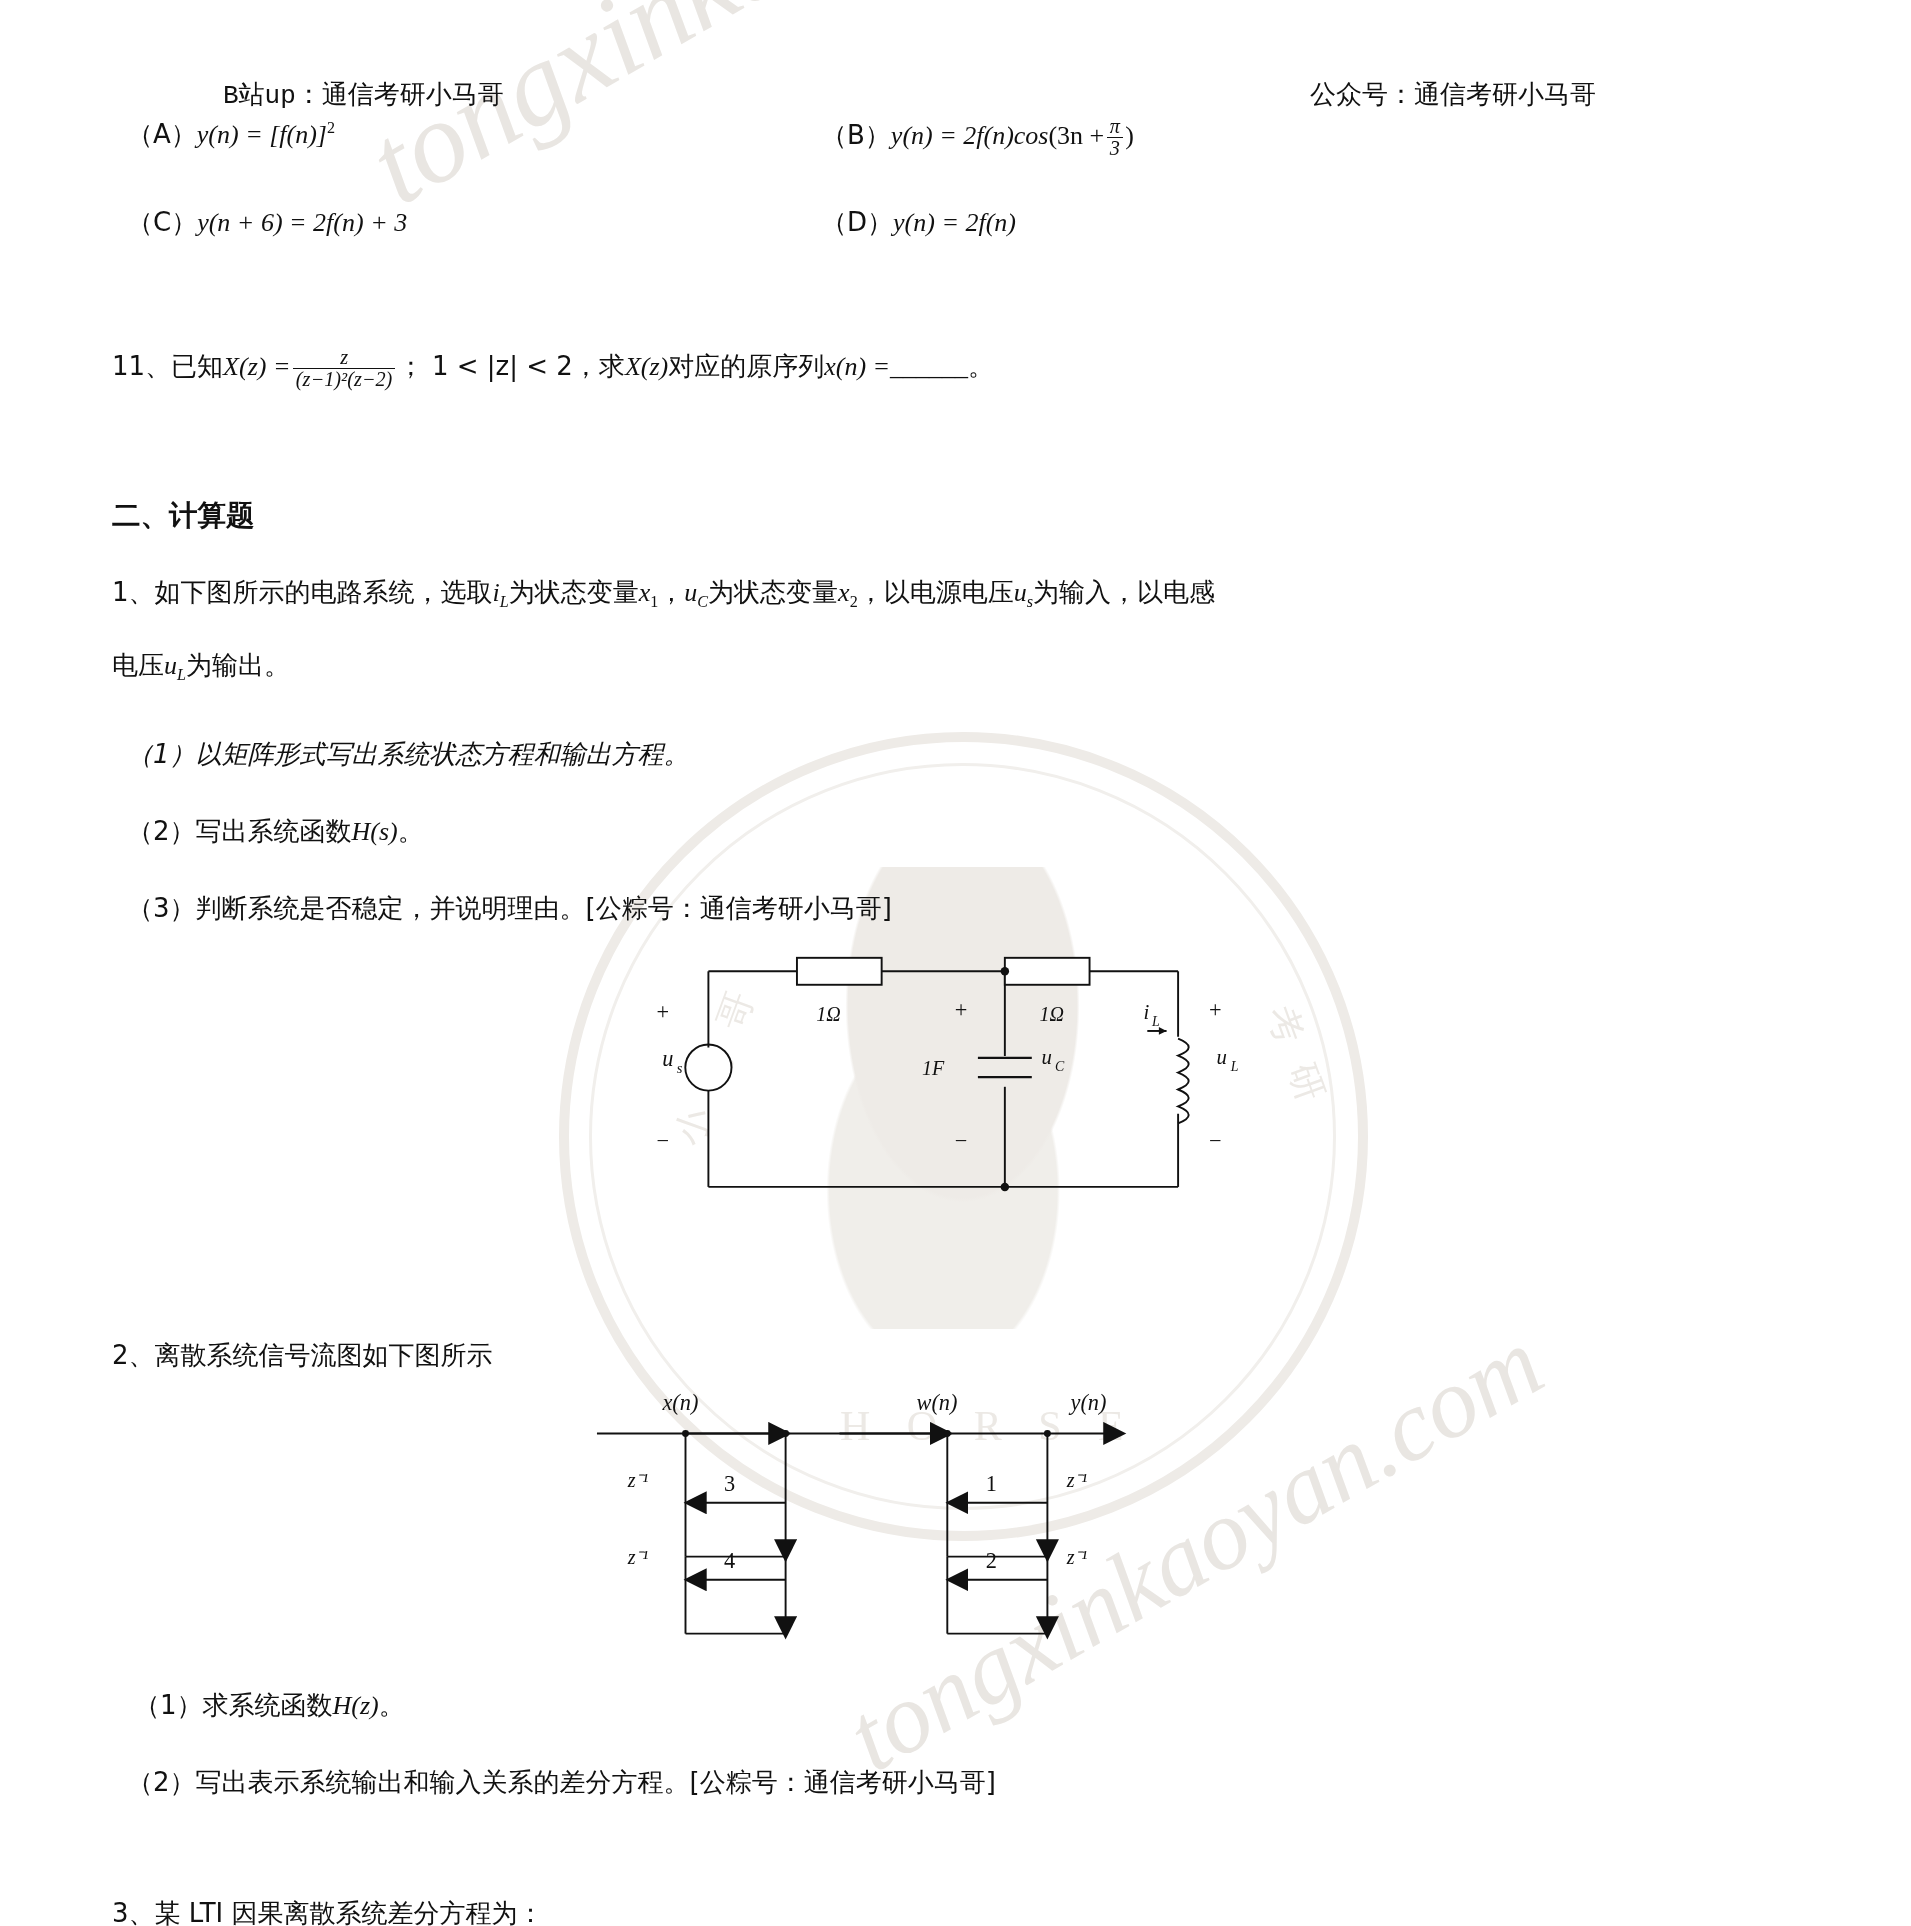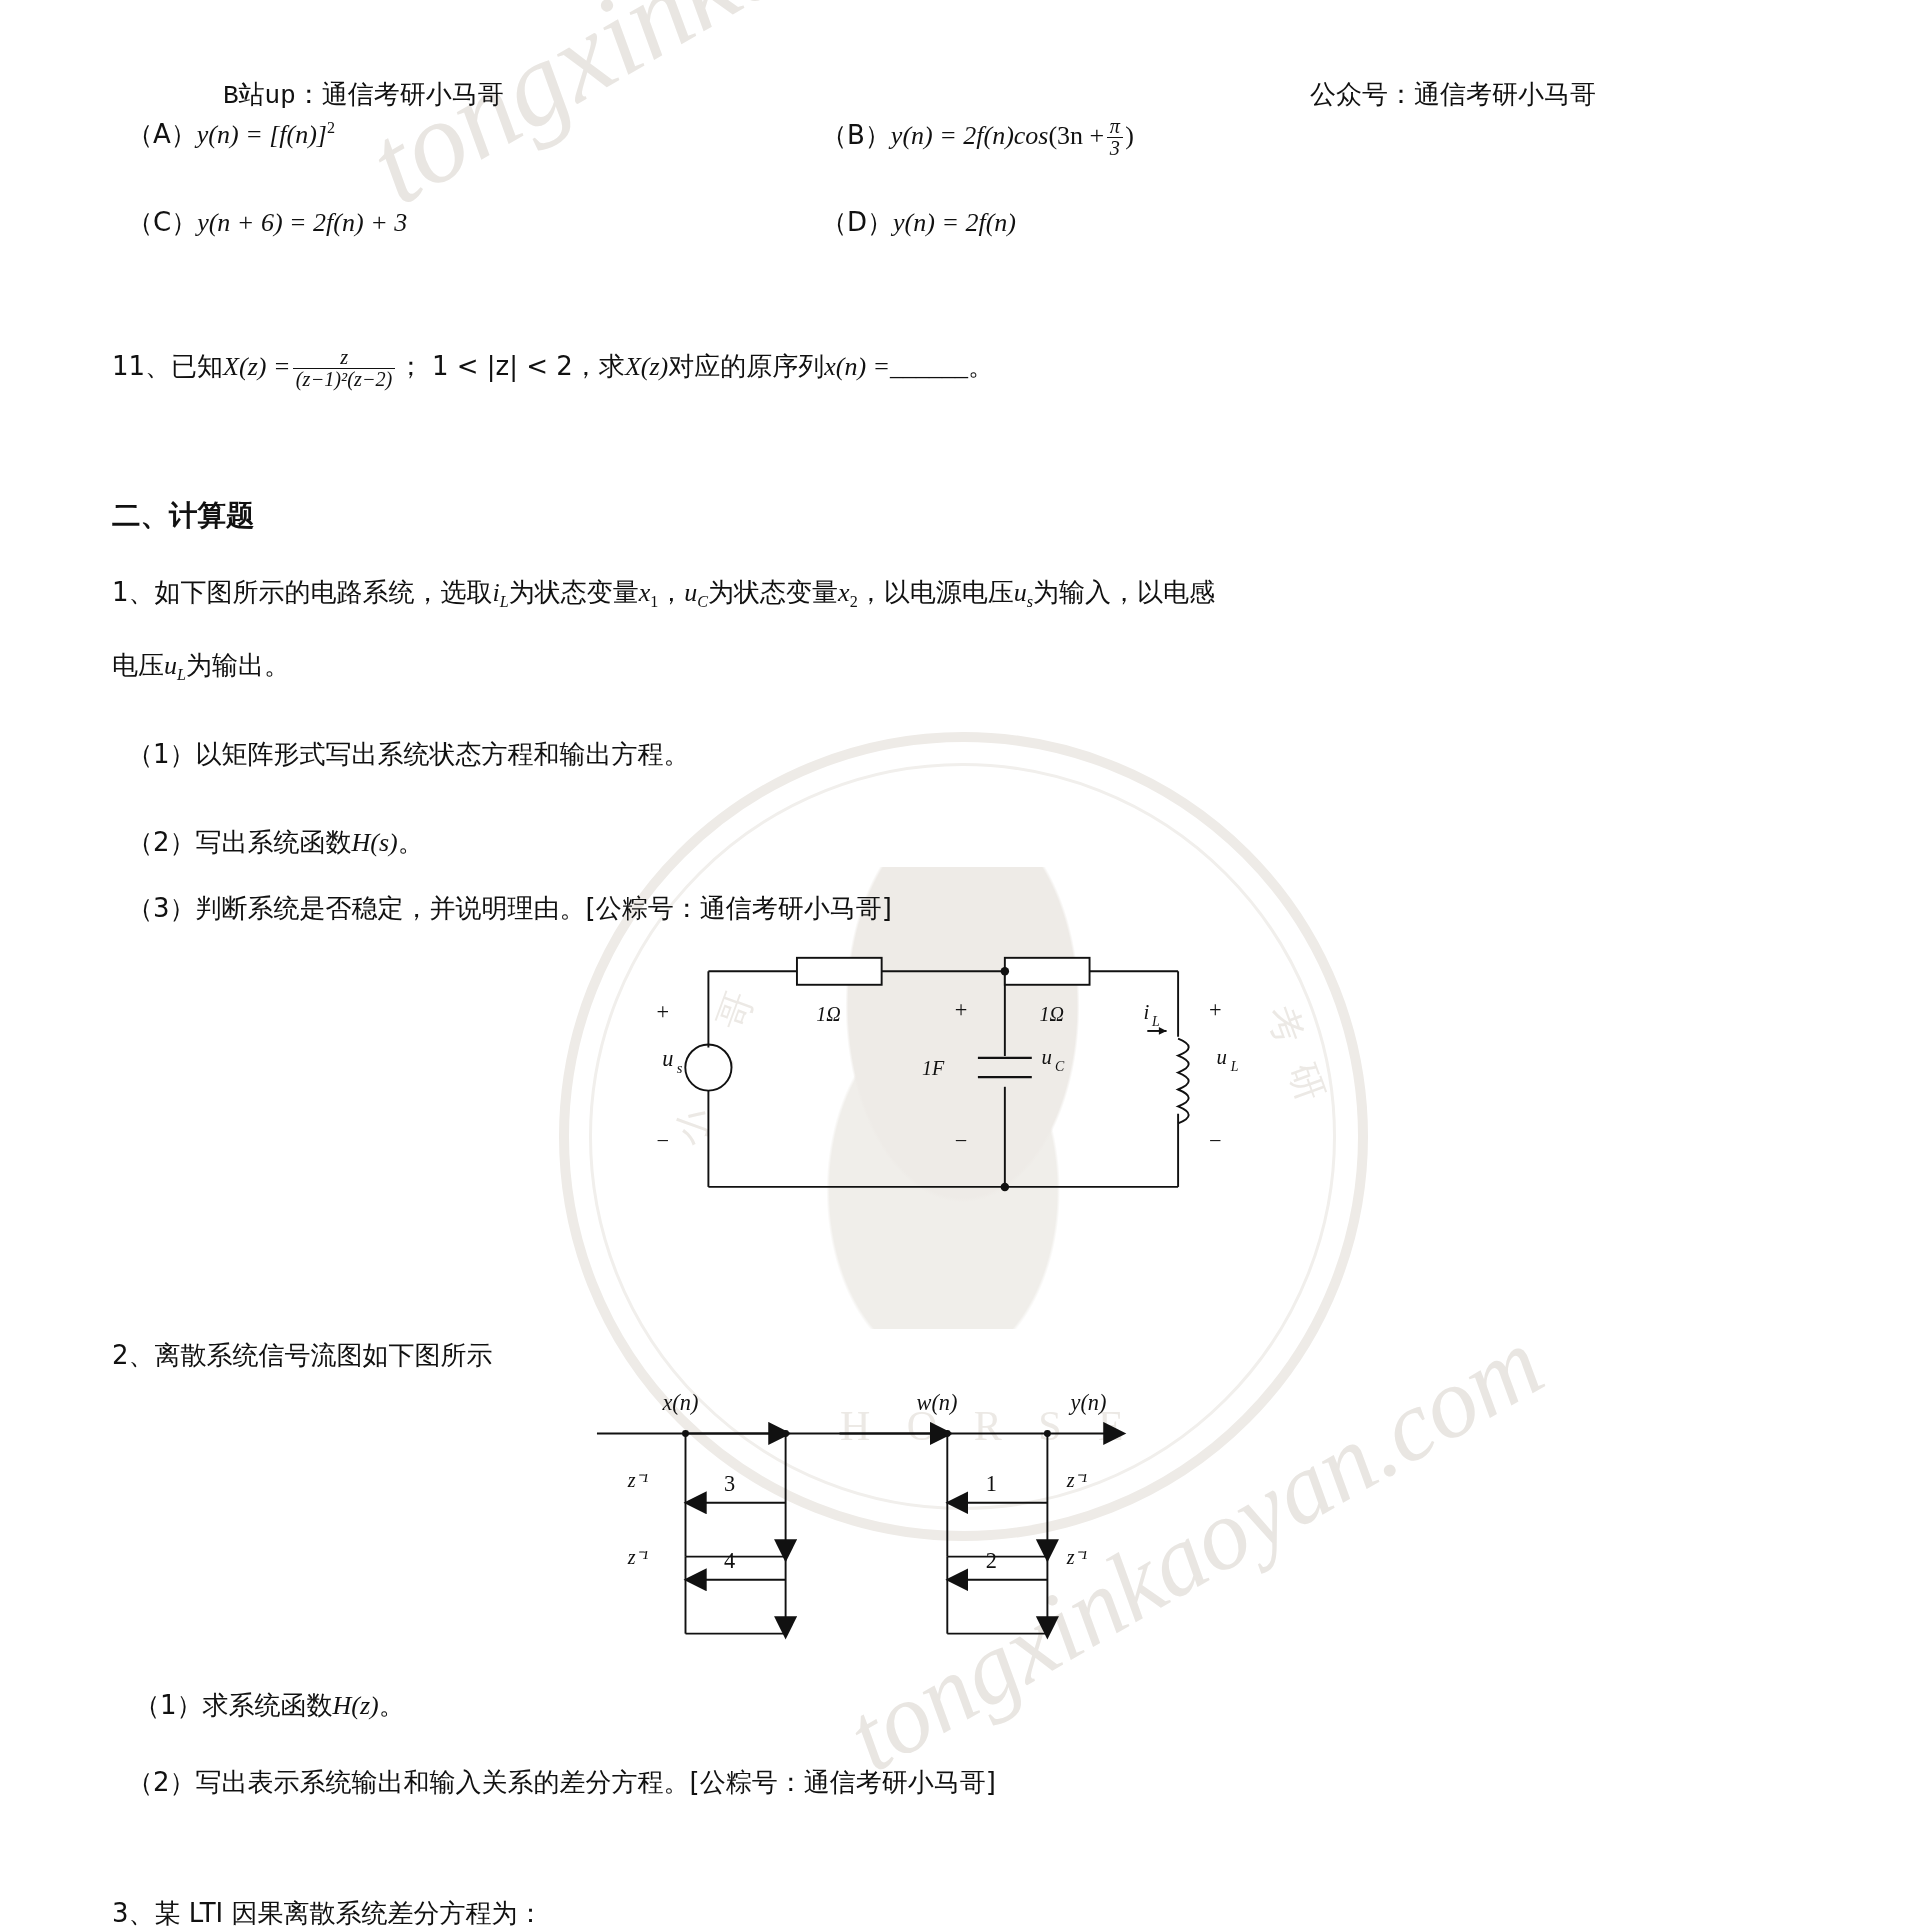--- a/index.html
+++ b/index.html
@@ -176,23 +176,23 @@
     <div class="sec-title" style="left:112px; top:497px;">二、计算题</div>
 
     <div class="line" style="left:112px; top:574px;">
       <span class="cn">1、如下图所示的电路系统，选取</span><span class="mi">i</span><sub class="mi">L</sub><span class="cn">为状态变量</span><span class="mi">x</span><sub class="mr">1</sub><span class="cn">，</span><span class="mi">u</span><sub class="mi">C</sub><span class="cn">为状态变量</span><span class="mi">x</span><sub class="mr">2</sub><span class="cn">，以电源电压</span><span class="mi">u</span><sub class="mi">s</sub><span class="cn">为输入，以电感</span>
     </div>
 
     <div class="line" style="left:112px; top:647px;">
       <span class="cn">电压</span><span class="mi">u</span><sub class="mi">L</sub><span class="cn">为输出。</span>
     </div>
 
-    <div class="line cn" style="left:127px; top:736px;">（1）以矩阵形式写出系统状态方程和输出方程。</div>
-
-    <div class="line" style="left:127px; top:813px;margin-top:11px;">
+    <div class="line cn" style="left:127px; top:736px;font-style:italic;">（1）以矩阵形式写出系统状态方程和输出方程。</div>
+
+    <div class="line" style="left:127px; top:813px;">
       <span class="cn">（2）写出系统函数</span><span class="mi">H(s)</span><span class="cn">。</span>
     </div>
 
     <div class="line cn" style="left:127px; top:890px;">（3）判断系统是否稳定，并说明理由。[公粽号：通信考研小马哥]</div>
 
     <div class="fig" style="left:616px; top:948px;">
       <svg width="693" height="293" viewBox="0 0 1800 760" xmlns="http://www.w3.org/2000/svg">
 
         <g stroke="#111" stroke-width="5" fill="none">
 

